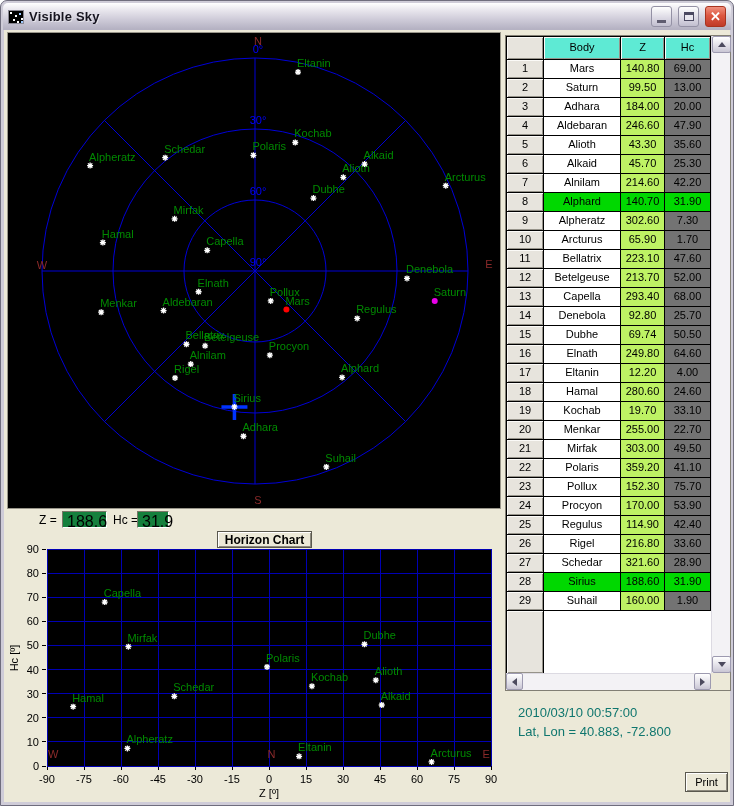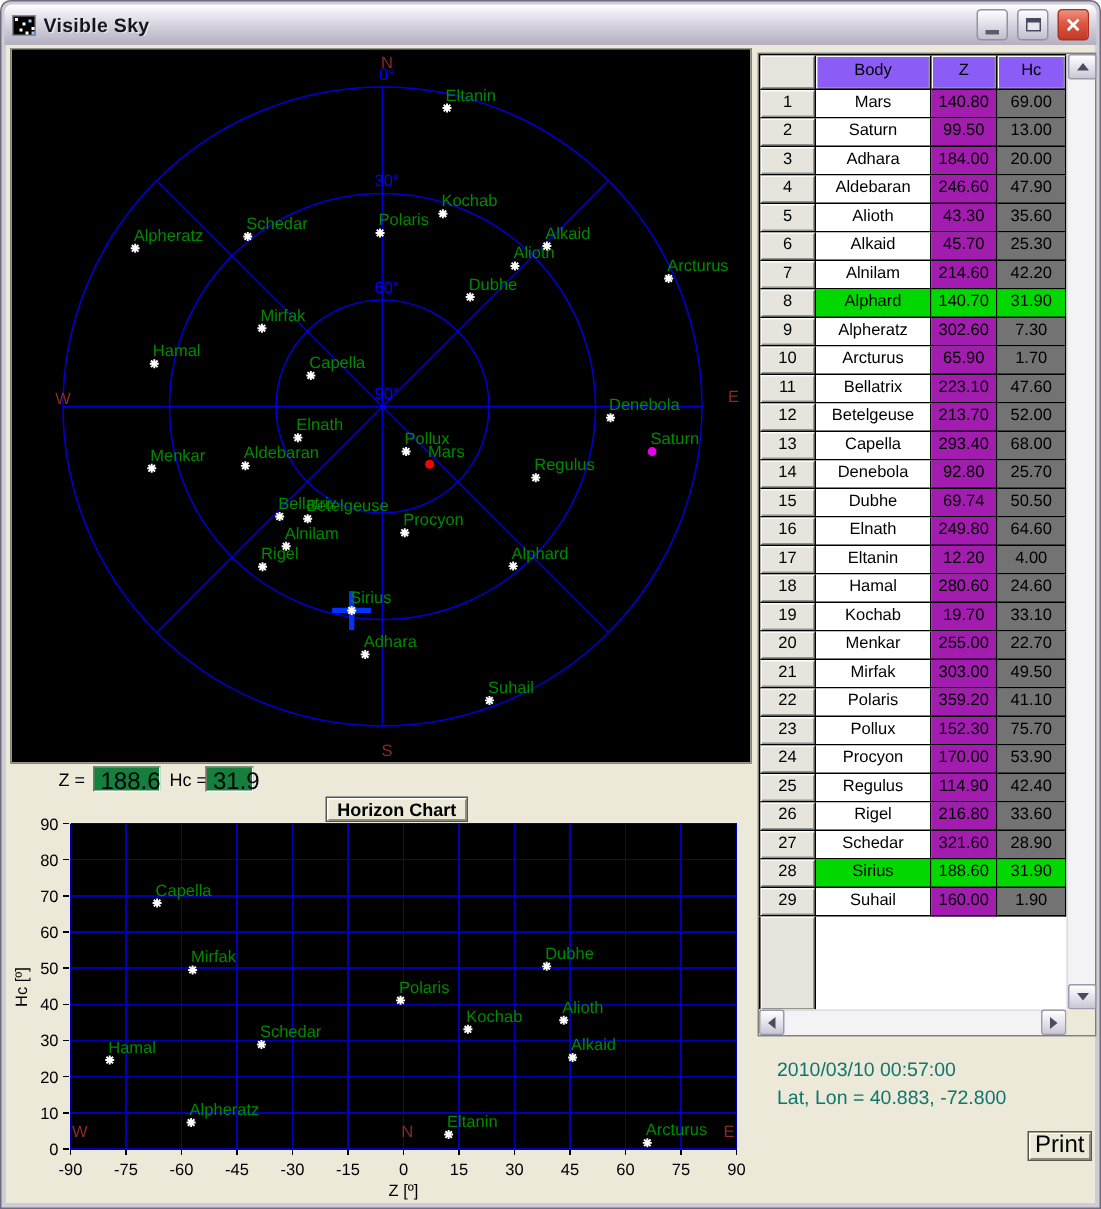--- a/index.html
+++ b/index.html
@@ -33,37 +33,37 @@
   .sky-box svg{display:block;}
 
   .readout-label{position:absolute;font-size:12px;color:#000;}
   .readout-box{position:absolute;height:17px;background:#15803d;
     border:1px solid;border-color:#7a7668 #ffffff #ffffff #7a7668;
     font-size:16px;color:#000;padding:1px 0 0 4px;}
   .btn3d{position:absolute;background:#ece9d8;border:1px solid #5a584e;
     box-shadow:inset 1px 1px 0 #ffffff,inset -1px -1px 0 #8d8a7e;
     display:flex;align-items:center;justify-content:center;color:#000;}
   .btn-horizon{left:213px;top:501px;width:95px;height:17px;font-size:12px;font-weight:bold;}
-  .btn-print{left:681px;top:724px;width:43px;height:20px;font-size:16px;}
+  .btn-print{left:681px;top:742px;width:43px;height:20px;font-size:11px;}
 
   .horizon-wrap{position:absolute;left:0;top:510px;width:502px;height:268px;}
 
   .table-ctl{position:absolute;left:501px;top:5px;width:226px;height:656px;
     border:1px solid #827f74;background:#fff;}
   .grid{position:absolute;left:0;top:0;width:205px;border-left:1px solid #000;border-top:1px solid #000;}
   .t-row{display:flex;height:19px;}
   .t-row.hdr{height:23px;}
   .t-cell{border-right:1px solid #000;border-bottom:1px solid #000;
     font-size:11px;line-height:17px;text-align:center;color:#000;overflow:hidden;white-space:nowrap;}
   .hdr .t-cell{line-height:21px;}
   .c-num{width:37px;background:#e7e4dd;box-shadow:inset 1px 1px 0 #fbfaf7,inset -1px -1px 0 #96938a;}
   .c-body{width:77px;background:#fff;}
-  .c-z{width:44px;background:#a21caf;}
+  .c-z{width:44px;background:#bef264;}
   .c-hc{width:46px;background:#737373;}
-  .hdr .c-body,.hdr .c-z,.hdr .c-hc{background:#8b5cf6;box-shadow:inset 1px 1px 0 #fbfaf7,inset -1px -1px 0 #96938a;}
+  .hdr .c-body,.hdr .c-z,.hdr .c-hc{background:#5eead4;box-shadow:inset 1px 1px 0 #fbfaf7,inset -1px -1px 0 #96938a;}
   .t-row.selected .c-body,.t-row.selected .c-z,.t-row.selected .c-hc{background:#00d800;}
   .num-tail{position:absolute;left:0;width:38px;background:#e7e4dd;
     border-left:1px solid #000;border-right:1px solid #000;
     box-shadow:inset 1px 1px 0 #fbfaf7,inset -1px -1px 0 #96938a;}
   .vscroll{position:absolute;right:0;top:0;width:19px;background:#f3f2f5;border-left:1px solid #dcdae2;}
   .hscroll{position:absolute;left:0;bottom:0;height:17px;background:#f3f2f5;border-top:1px solid #dcdae2;}
   .sb-btn{position:absolute;width:19px;height:17px;background:linear-gradient(180deg,#ffffff,#dbd9e3 70%,#c9c6d4);
     border:1px solid #9d9ab0;border-radius:2px;display:flex;align-items:center;justify-content:center;}
   .hscroll .sb-btn{width:17px;height:17px;}
   .tri-up{width:0;height:0;border-left:4px solid transparent;border-right:4px solid transparent;border-bottom:5px solid #4c4a5e;}

